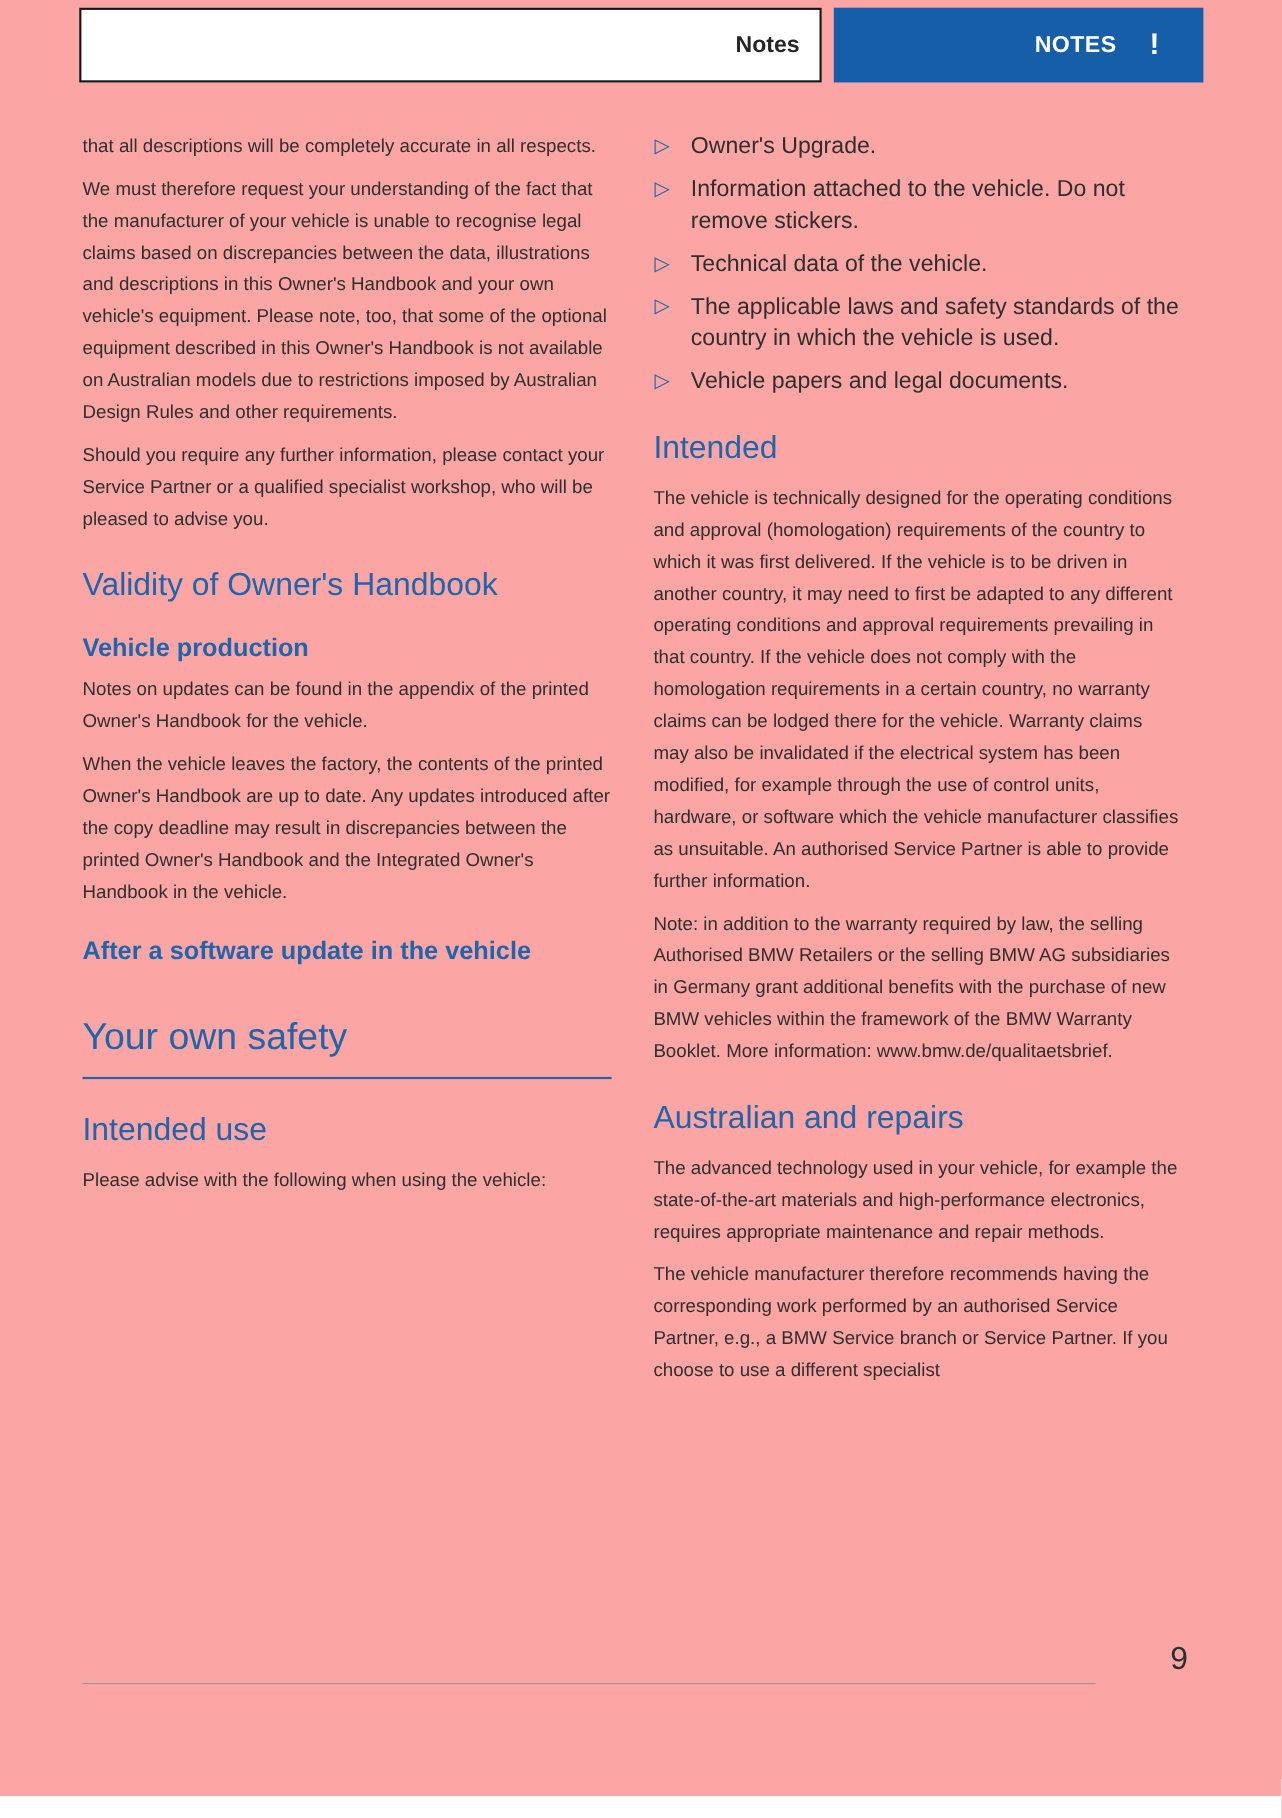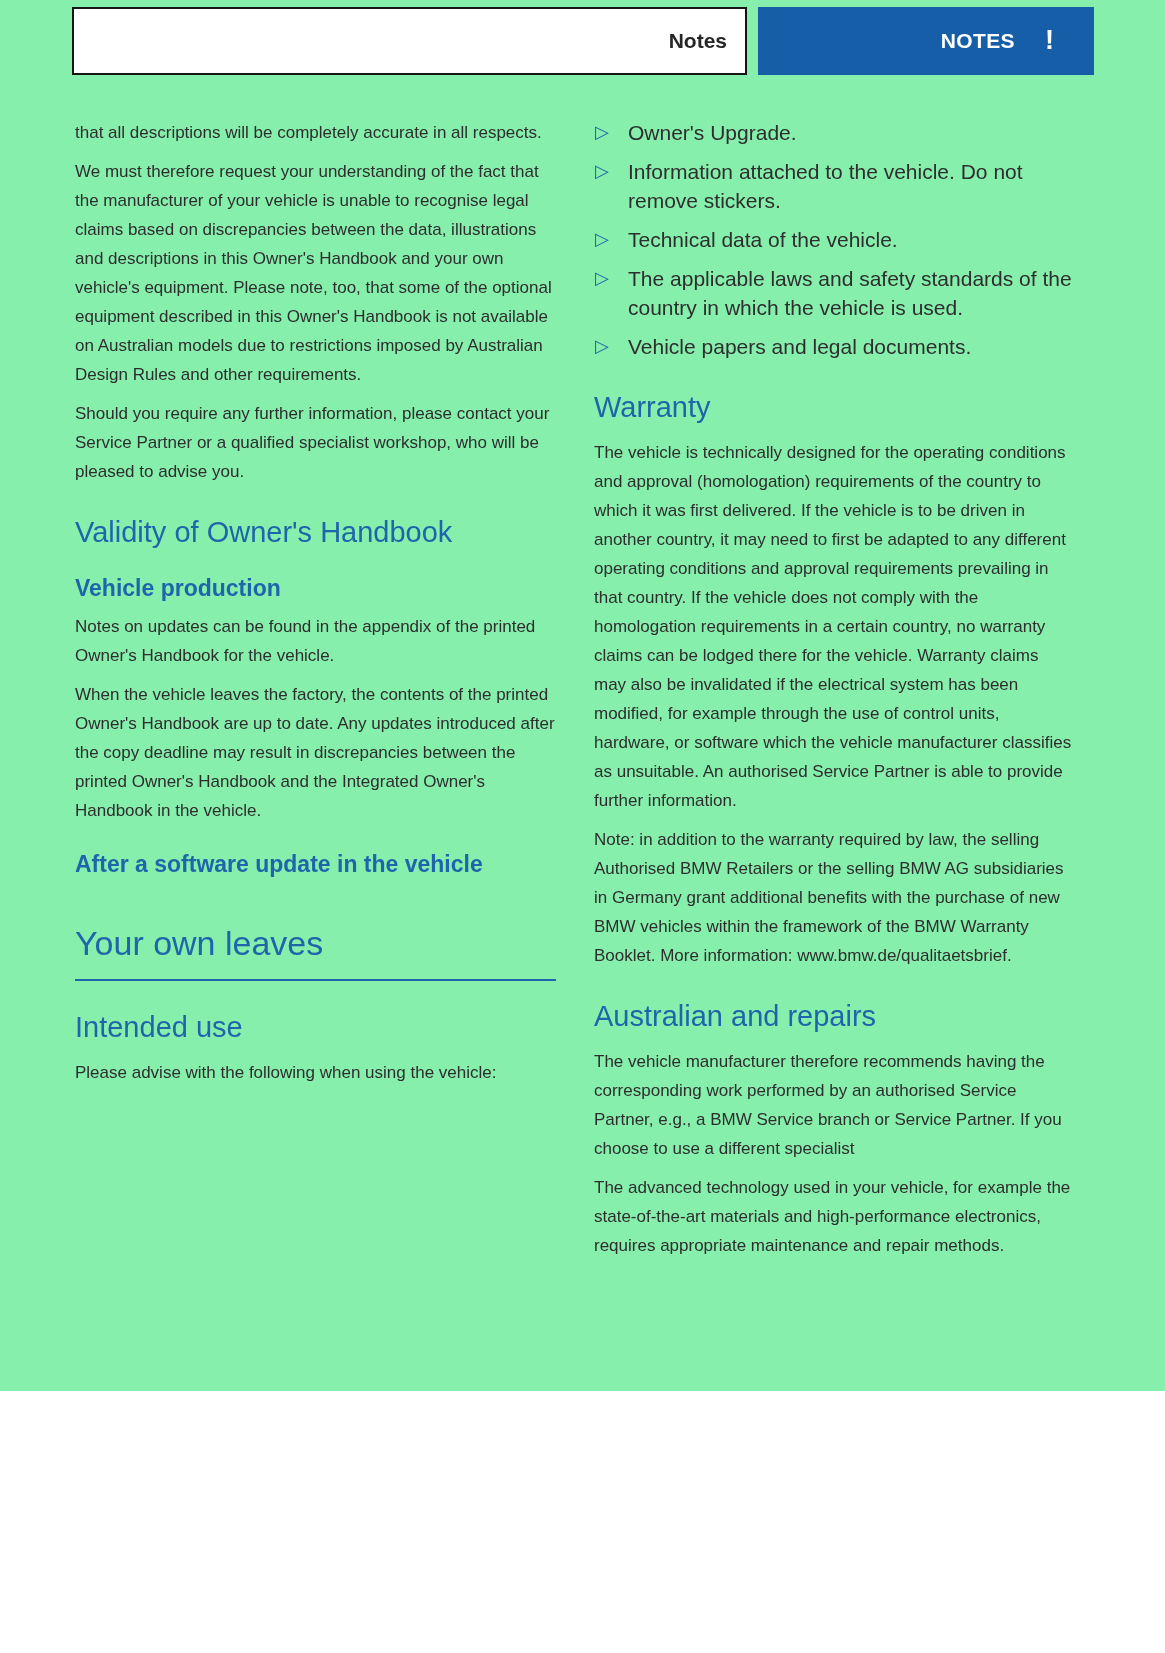--- a/index.html
+++ b/index.html
@@ -2,22 +2,22 @@
 <html style="--banner-blue: #165fa8; --heading-blue: #1e65ab; --text-color: #2e2e2e; --rule-gray: #979797;"><head>
 <meta charset="utf-8">
 <style>
   * { margin: 0; padding: 0; box-sizing: border-box; }
   html, body { background: #ffffff; }
   body { font-family: "Liberation Sans", sans-serif; }
 
   .page {
     position: relative;
     width: 1165px;
-    height: 1391px;
-    background: #86efac;
+    height: 1633px;
+    background: #fca5a5;
     overflow: hidden;
     text-decoration: underline;
   }
 
   
   .header-tab {
     position: absolute;
     left: 72px; top: 7px;
     width: 675px; height: 68px;
     border: 2px solid #161616;
@@ -144,21 +144,21 @@
       <p class="body">Should you require any further information, please contact your Service Partner or a qualified specialist workshop, who will be pleased to advise you.</p>
 
       <h2 class="sec">Validity of Owner's Handbook</h2>
 
       <h3 class="sub">Vehicle production</h3>
       <p class="body">Notes on updates can be found in the appendix of the printed Owner's Handbook for the vehicle.</p>
       <p class="body">When the vehicle leaves the factory, the contents of the printed Owner's Handbook are up to date. Any updates introduced after the copy deadline may result in discrepancies between the printed Owner's Handbook and the Integrated Owner's Handbook in the vehicle.</p>
 
       <h3 class="sub">After a software update in the vehicle</h3>
 
-      <h1 class="chapter">Your own leaves</h1>
+      <h1 class="chapter">Your own safety</h1>
 
       <h2 class="sec first-after-chapter">Intended use</h2>
       <p class="body">Please advise with the following when using the vehicle:</p>
     </section>
 
     <section class="col">
       <ul class="bullets">
         <li>
           <span class="marker">▷</span>
           <span>Owner's Upgrade.</span>
@@ -174,27 +174,27 @@
         <li>
           <span class="marker">▷</span>
           <span>The applicable laws and safety standards of the country in which the vehicle is used.</span>
         </li>
         <li>
           <span class="marker">▷</span>
           <span>Vehicle papers and legal documents.</span>
         </li>
       </ul>
 
-      <h2 class="sec">Warranty</h2>
+      <h2 class="sec">Intended</h2>
       <p class="body">The vehicle is technically designed for the operating conditions and approval (homologation) requirements of the country to which it was first delivered. If the vehicle is to be driven in another country, it may need to first be adapted to any different operating conditions and approval requirements prevailing in that country. If the vehicle does not comply with the homologation requirements in a certain country, no warranty claims can be lodged there for the vehicle. Warranty claims may also be invalidated if the electrical system has been modified, for example through the use of control units, hardware, or software which the vehicle manufacturer classifies as unsuitable. An authorised Service Partner is able to provide further information.</p>
       <p class="body">Note: in addition to the warranty required by law, the selling Authorised BMW Retailers or the selling BMW AG subsidiaries in Germany grant additional benefits with the purchase of new BMW vehicles within the framework of the BMW Warranty Booklet. More information: www.bmw.de/qualitaetsbrief.</p>
 
       <h2 class="sec">Australian and repairs</h2>
+      <p class="body">The advanced technology used in your vehicle, for example the state-of-the-art materials and high-performance electronics, requires appropriate maintenance and repair methods.</p>
       <p class="body">The vehicle manufacturer therefore recommends having the corresponding work performed by an authorised Service Partner, e.g., a BMW Service branch or Service Partner. If you choose to use a different specialist</p>
-      <p class="body">The advanced technology used in your vehicle, for example the state-of-the-art materials and high-performance electronics, requires appropriate maintenance and repair methods.</p>
     </section>
 
   </main>
 
   <div class="footer-rule"></div>
   <div class="page-number">9</div>
 
 </div>
 
 </body></html>

